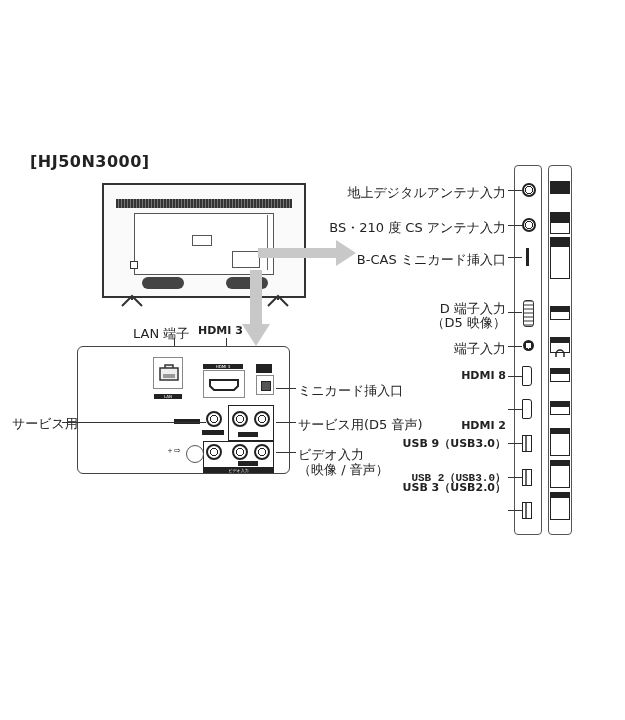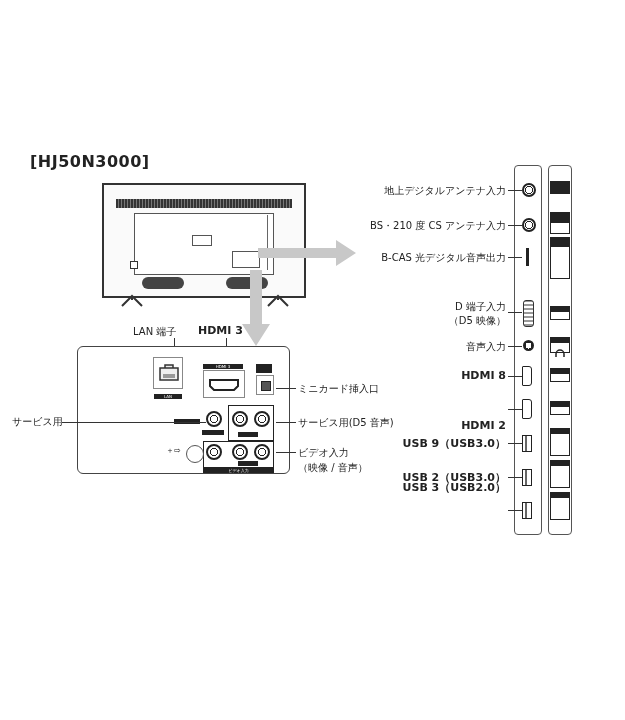--- a/index.html
+++ b/index.html
@@ -1,19 +1,19 @@
 <!DOCTYPE html>
 <html><head>
 <meta charset="utf-8">
 <style>
   html,body{margin:0;padding:0;background:#fff;}
   body{width:625px;height:720px;position:relative;overflow:hidden;font-family:"DejaVu Sans","Liberation Sans",sans-serif;color:#222;}
   .abs{position:absolute;}
   .title{left:30px;top:152px;font-size:16px;font-weight:bold;letter-spacing:0.5px;color:#222;}
-  .lbl{position:absolute;font-size:10px;color:#222;white-space:nowrap;}
+  .lbl{position:absolute;font-size:13px;color:#222;white-space:nowrap;}
   .lbl.b{font-weight:bold;font-size:11px;}
   .lbl.r{text-align:right;}
   .hline{position:absolute;height:1px;background:#333;}
   .vline{position:absolute;width:1px;background:#333;}
   
   .tv{left:102px;top:183px;width:204px;height:115px;border:2px solid #333;background:#fafafa;box-sizing:border-box;}
   .vent{position:absolute;background:repeating-linear-gradient(90deg,#333 0 2px,#777 2px 3px);}
   .sp{position:absolute;background:#444;border-radius:10px;}
   
   .panel{left:77px;top:346px;width:213px;height:128px;border:1.5px solid #444;border-radius:6px;background:#fff;box-sizing:border-box;}
@@ -112,46 +112,46 @@
 <div class="strip" style="left:548px;top:165px;width:24px;height:370px;"></div>
 
 <div class="lbl r" style="right:119px;top:184px;">地上デジタルアンテナ入力</div>
 <div class="hline" style="left:508px;top:190px;width:14px;"></div>
 <div class="jack" style="left:522px;top:183px;width:14px;height:14px;"></div>
 
 <div class="lbl r" style="right:119px;top:219px;">BS・210 度 CS アンテナ入力</div>
 <div class="hline" style="left:508px;top:225px;width:14px;"></div>
 <div class="jack" style="left:522px;top:218px;width:14px;height:14px;"></div>
 
-<div class="lbl r" style="right:119px;top:251px;">B-CAS 光デジタル音声出力</div>
+<div class="lbl r" style="right:119px;top:251px;">B-CAS ミニカード挿入口</div>
 <div class="hline" style="left:508px;top:257px;width:14px;"></div>
 <div class="abs" style="left:526px;top:248px;width:3px;height:18px;background:#222;"></div>
 
 <div class="lbl r" style="right:119px;top:300px;text-align:center;">D 端子入力</div>
 <div class="lbl r" style="right:119px;top:314px;">（D5 映像）</div>
 <div class="hline" style="left:508px;top:312px;width:14px;"></div>
 <div class="abs" style="left:523px;top:300px;width:9px;height:25px;border:1.5px solid #333;border-radius:3px;background:repeating-linear-gradient(0deg,#999 0 2px,#fff 2px 4px);"></div>
 
-<div class="lbl r" style="right:119px;top:340px;">音声入力</div>
+<div class="lbl r" style="right:119px;top:340px;">端子入力</div>
 <div class="hline" style="left:508px;top:346px;width:14px;"></div>
 <div class="jack" style="left:523px;top:340px;width:11px;height:11px;"></div>
 
 <div class="lbl r b" style="right:119px;top:369px;">HDMI 8</div>
 <div class="hline" style="left:508px;top:376px;width:14px;"></div>
 <div class="abs" style="left:522px;top:366px;width:8px;height:18px;border:1.5px solid #222;border-radius:1px 3px 3px 1px;"></div>
 
 <div class="lbl r b" style="right:119px;top:402px;margin-top:17px;">HDMI 2</div>
 <div class="hline" style="left:508px;top:409px;width:14px;"></div>
 <div class="abs" style="left:522px;top:399px;width:8px;height:18px;border:1.5px solid #222;border-radius:1px 3px 3px 1px;"></div>
 
 <div class="lbl r b" style="right:119px;top:436px;">USB 9（USB3.0）</div>
 <div class="hline" style="left:508px;top:443px;width:14px;"></div>
 <div class="abs" style="left:522px;top:435px;width:8px;height:15px;border:1.5px solid #222;background:linear-gradient(90deg,#fff 0 2px,#666 2px 4px,#fff 4px);"></div>
 
-<div class="lbl r b" style="right:119px;top:470px;">USB 2（USB3.0）</div>
+<div class="lbl r b" style="right:119px;top:470px;font-family:Liberation Mono, monospace;">USB 2（USB3.0）</div>
 <div class="hline" style="left:508px;top:477px;width:14px;"></div>
 <div class="abs" style="left:522px;top:469px;width:8px;height:15px;border:1.5px solid #222;background:linear-gradient(90deg,#fff 0 2px,#666 2px 4px,#fff 4px);"></div>
 
 <div class="lbl r b" style="right:119px;top:480px;">USB 3（USB2.0）</div>
 <div class="hline" style="left:508px;top:510px;width:14px;"></div>
 <div class="abs" style="left:522px;top:502px;width:8px;height:15px;border:1.5px solid #222;background:linear-gradient(90deg,#fff 0 2px,#666 2px 4px,#fff 4px);"></div>
 
 <div class="badge" style="left:550px;top:181px;height:13px;background:#222;"></div>
 <div class="badge" style="left:550px;top:212px;height:22px;">
     <div class="top" style="height:10px;"></div>

